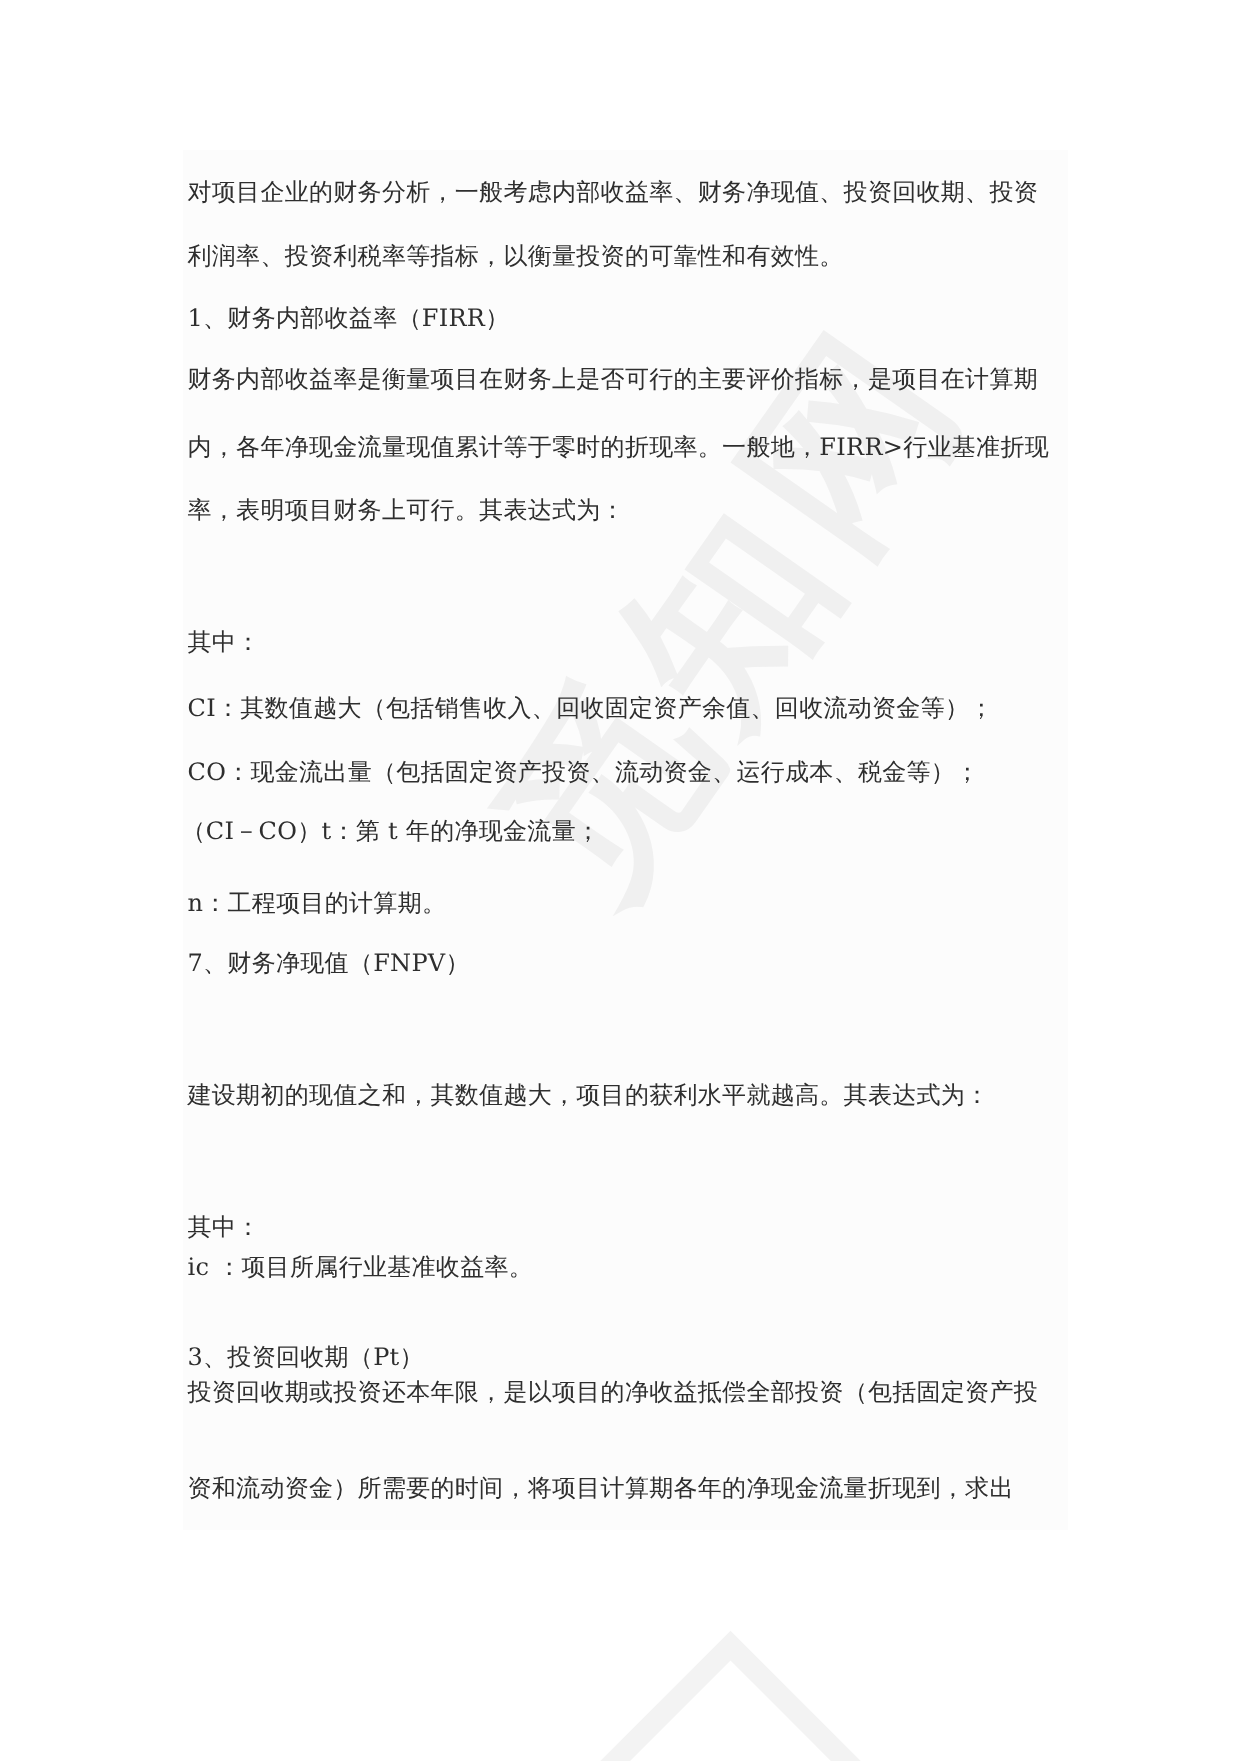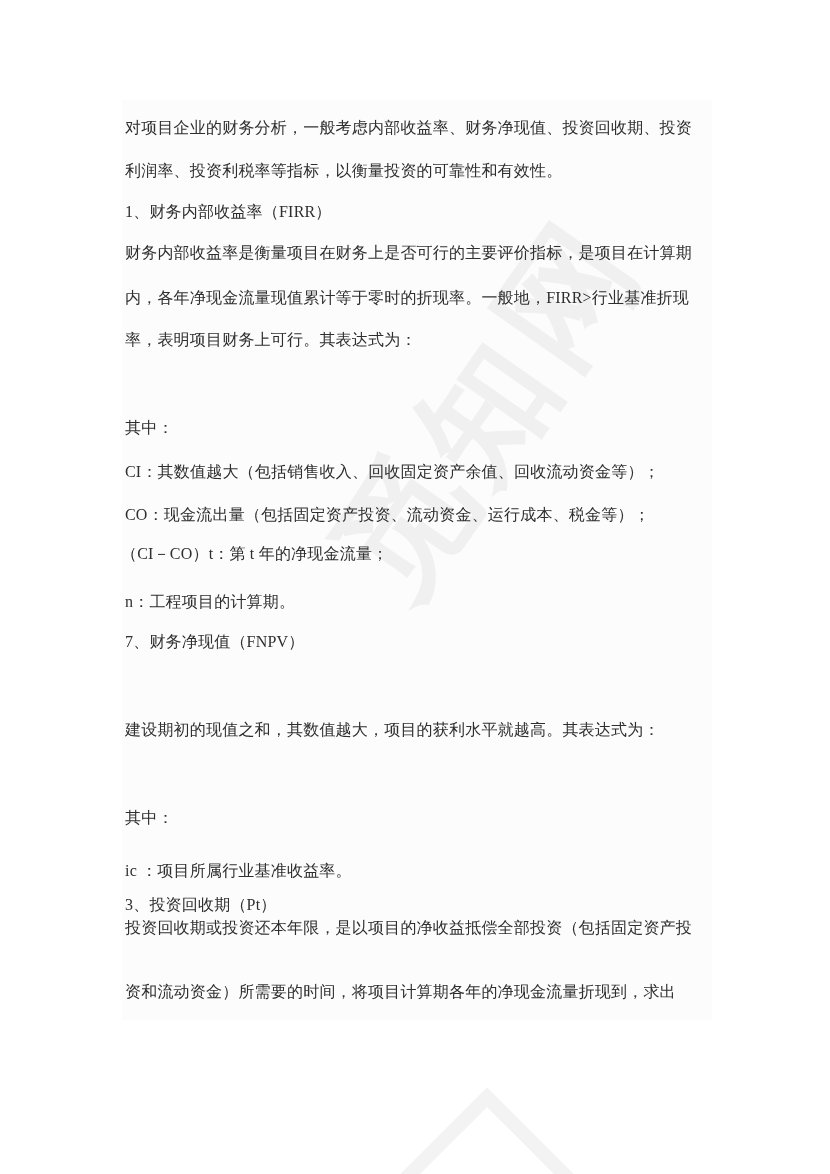--- a/index.html
+++ b/index.html
@@ -32,21 +32,20 @@
       background: #fcfcfc;
     }
     .line {
       position: absolute;
       left: 125px;
       font-size: 16px;
       line-height: 20px;
       white-space: nowrap;
       letter-spacing: 0.2px;
       color: #2e2e2e;
-      font-family: Liberation Serif, serif;
     }
     .watermark {
       position: absolute;
       font-size: 130px;
       font-weight: bold;
       color: rgba(200, 200, 200, 0.22);
       transform: rotate(-55deg);
       transform-origin: center center;
       white-space: nowrap;
       pointer-events: none;
@@ -83,17 +82,17 @@
   <div class="line" style="top:288px">内，各年净现金流量现值累计等于零时的折现率。一般地，FIRR&gt;行业基准折现</div>
   <div class="line" style="top:330px">率，表明项目财务上可行。其表达式为：</div>
   <div class="line" style="top:418px">其中：</div>
   <div class="line" style="top:462px">CI：其数值越大（包括销售收入、回收固定资产余值、回收流动资金等）；</div>
   <div class="line" style="top:505px">CO：现金流出量（包括固定资产投资、流动资金、运行成本、税金等）；</div>
   <div class="line" style="top:544px; left:121px">（CI－CO）t：第 t 年的净现金流量；</div>
   <div class="line" style="top:592px">n：工程项目的计算期。</div>
   <div class="line" style="top:632px">7、财务净现值（FNPV）</div>
   <div class="line" style="top:720px">建设期初的现值之和，其数值越大，项目的获利水平就越高。其表达式为：</div>
   <div class="line" style="top:808px">其中：</div>
-  <div class="line" style="top:861px">ic ：项目所属行业基准收益率。</div>
+  <div class="line" style="top:835px">ic ：项目所属行业基准收益率。</div>
   <div class="line" style="top:895px">3、投资回收期（Pt）</div>
   <div class="line" style="top:918px">投资回收期或投资还本年限，是以项目的净收益抵偿全部投资（包括固定资产投</div>
   <div class="line" style="top:982px">资和流动资金）所需要的时间，将项目计算期各年的净现金流量折现到，求出</div>
 </div>
 
 </body></html>

